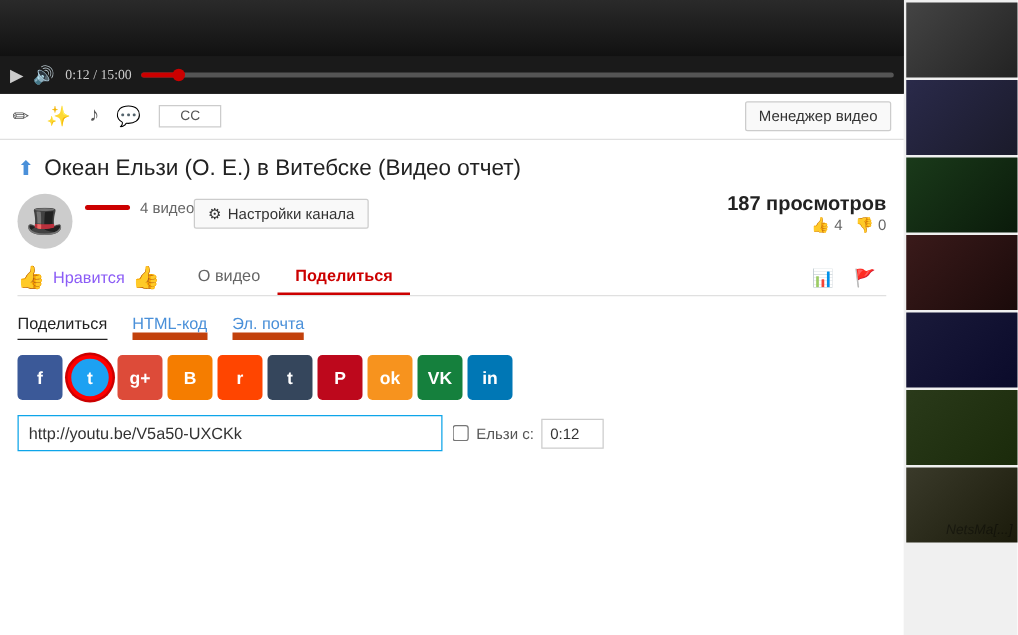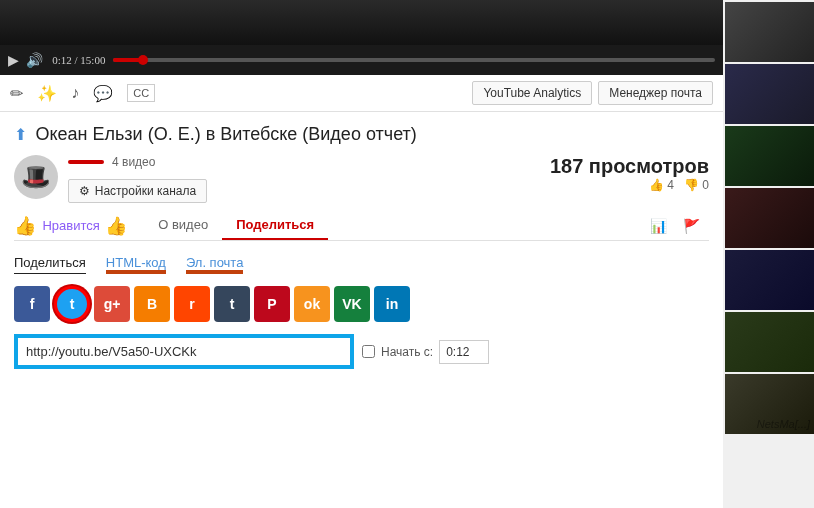--- a/index.html
+++ b/index.html
@@ -193,21 +193,21 @@
       border: 1px solid #ccc;
       background: #f9f9f9;
       padding: 4px 10px;
       font-size: 12px;
       color: #333;
       cursor: pointer;
       border-radius: 2px;
     }
 
     .view-count {
-      font-size: 20px;
+      font-size: 16px;
       font-weight: bold;
       color: #222;
     }
 
     .like-dislike {
       display: flex;
       gap: 10px;
       justify-content: flex-end;
       font-size: 12px;
       color: #666;
@@ -279,21 +279,21 @@
       display: flex;
       gap: 20px;
       margin-bottom: 12px;
     }
 
     .share-sub-tab {
       font-size: 13px;
       color: #4a90d9;
       cursor: pointer;
       text-decoration: none;
-      border-bottom: 4px solid #c2410c;
+      border-bottom: 6px solid #c2410c;
     }
 
     .share-sub-tab.active {
       color: #222;
       border-bottom: 1px solid #222;
     }
 
     
     .social-icons {
       display: flex;
@@ -334,21 +334,21 @@
 
     
     .url-row {
       display: flex;
       align-items: center;
       gap: 8px;
     }
 
     .url-input {
       flex: 1;
-      border: 4px solid #0ea5e9;
+      border: 1px solid #0ea5e9;
       padding: 6px 8px;
       font-size: 13px;
       color: #333;
       max-width: 340px;
       outline: none;
     }
 
     .start-from {
       display: flex;
       align-items: center;
@@ -399,21 +399,21 @@
     .thumb-1 { background: linear-gradient(135deg, #444 0%, #222 100%); }
     .thumb-2 { background: linear-gradient(135deg, #2a2a4a 0%, #1a1a2a 100%); }
     .thumb-3 { background: linear-gradient(135deg, #1a3a1a 0%, #0a1a0a 100%); }
     .thumb-4 { background: linear-gradient(135deg, #3a1a1a 0%, #1a0a0a 100%); }
     .thumb-5 { background: linear-gradient(135deg, #1a1a3a 0%, #0a0a2a 100%); }
     .thumb-6 { background: linear-gradient(135deg, #2a3a1a 0%, #1a2a0a 100%); }
     .thumb-7 { background: linear-gradient(135deg, #3a3a2a 0%, #1a1a0a 100%); }
 
     .channel-block {
       display: flex;
-      flex-direction: column;
+      flex-direction: row;
     }
 
     .channel-settings-row {
       display: flex;
       align-items: center;
       margin-top: 4px;
     }
   </style>
 </head>
 <body>
@@ -436,25 +436,24 @@
         </div>
       </div>
     </div>
 
     <div class="toolbar-row">
       <div class="toolbar-icons">
         <span class="toolbar-icon">✏</span>
         <span class="toolbar-icon">✨</span>
         <span class="toolbar-icon">♪</span>
         <span class="toolbar-icon">💬</span>
-        <span class="toolbar-icon" style="border:1px solid #ccc; padding:2px 5px; font-size:11px;">CC</span>
+        <span class="toolbar-icon" style="border:1px solid #ccc; padding:2px 16px; font-size:11px;">CC</span>
       </div>
       <div class="toolbar-buttons">
-        <button class="toolbar-btn">YouTube Analytics</button>
-        <button class="toolbar-btn">Менеджер почта</button>
+        <button class="toolbar-btn">Менеджер видео</button>
       </div>
     </div>
 
     <div class="content-area">
 
       <div class="title-row">
         <span class="title-icon">⬆</span>
         <span class="video-title">Океан Ельзи (О. Е.) в Витебске (Видео отчет)</span>
       </div>
 
@@ -511,21 +510,21 @@
           <div class="social-icon pinterest">P</div>
           <div class="social-icon odnoklassniki">ok</div>
           <div class="social-icon vk">VK</div>
           <div class="social-icon linkedin">in</div>
         </div>
 
         <div class="url-row">
           <input class="url-input" type="text" value="http://youtu.be/V5a50-UXCKk" style="">
           <div class="start-from">
             <input type="checkbox" style="">
-            <span>Начать с:</span>
+            <span>Ельзи с:</span>
             <input class="start-time" type="text" value="0:12" style="">
           </div>
         </div>
       </div>
 
     </div>
 
   </div>
 
   <div class="sidebar">

